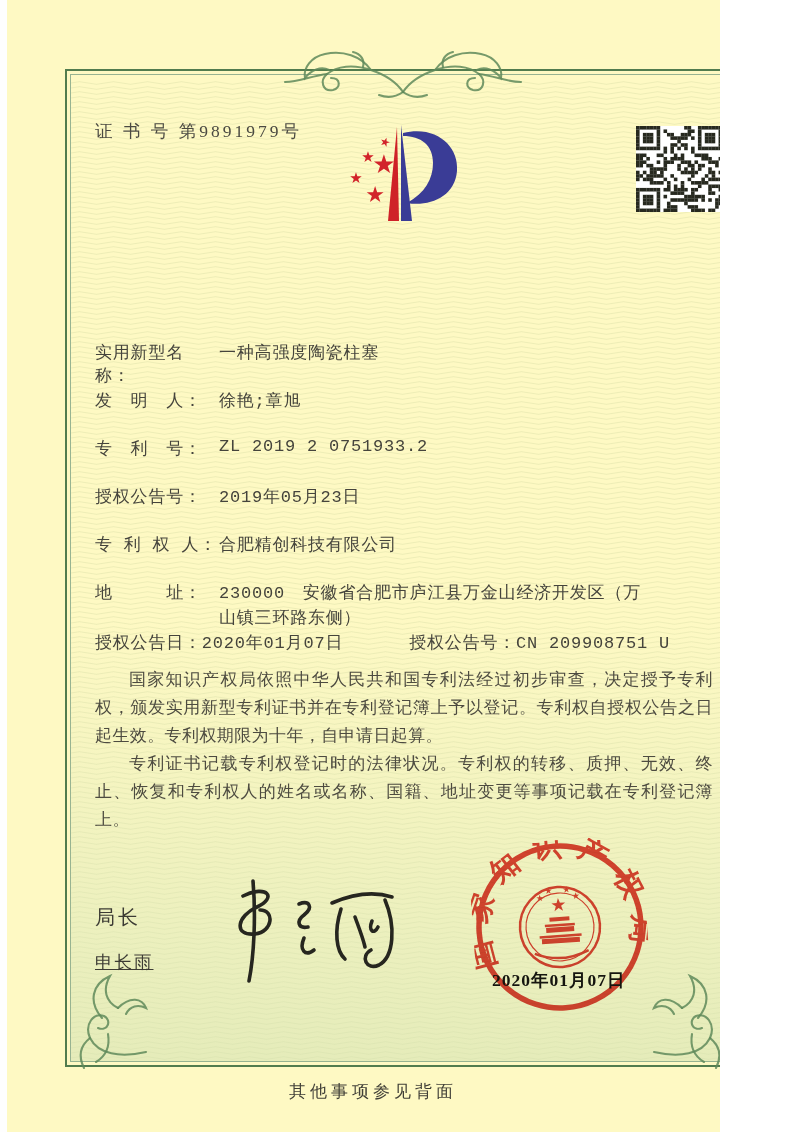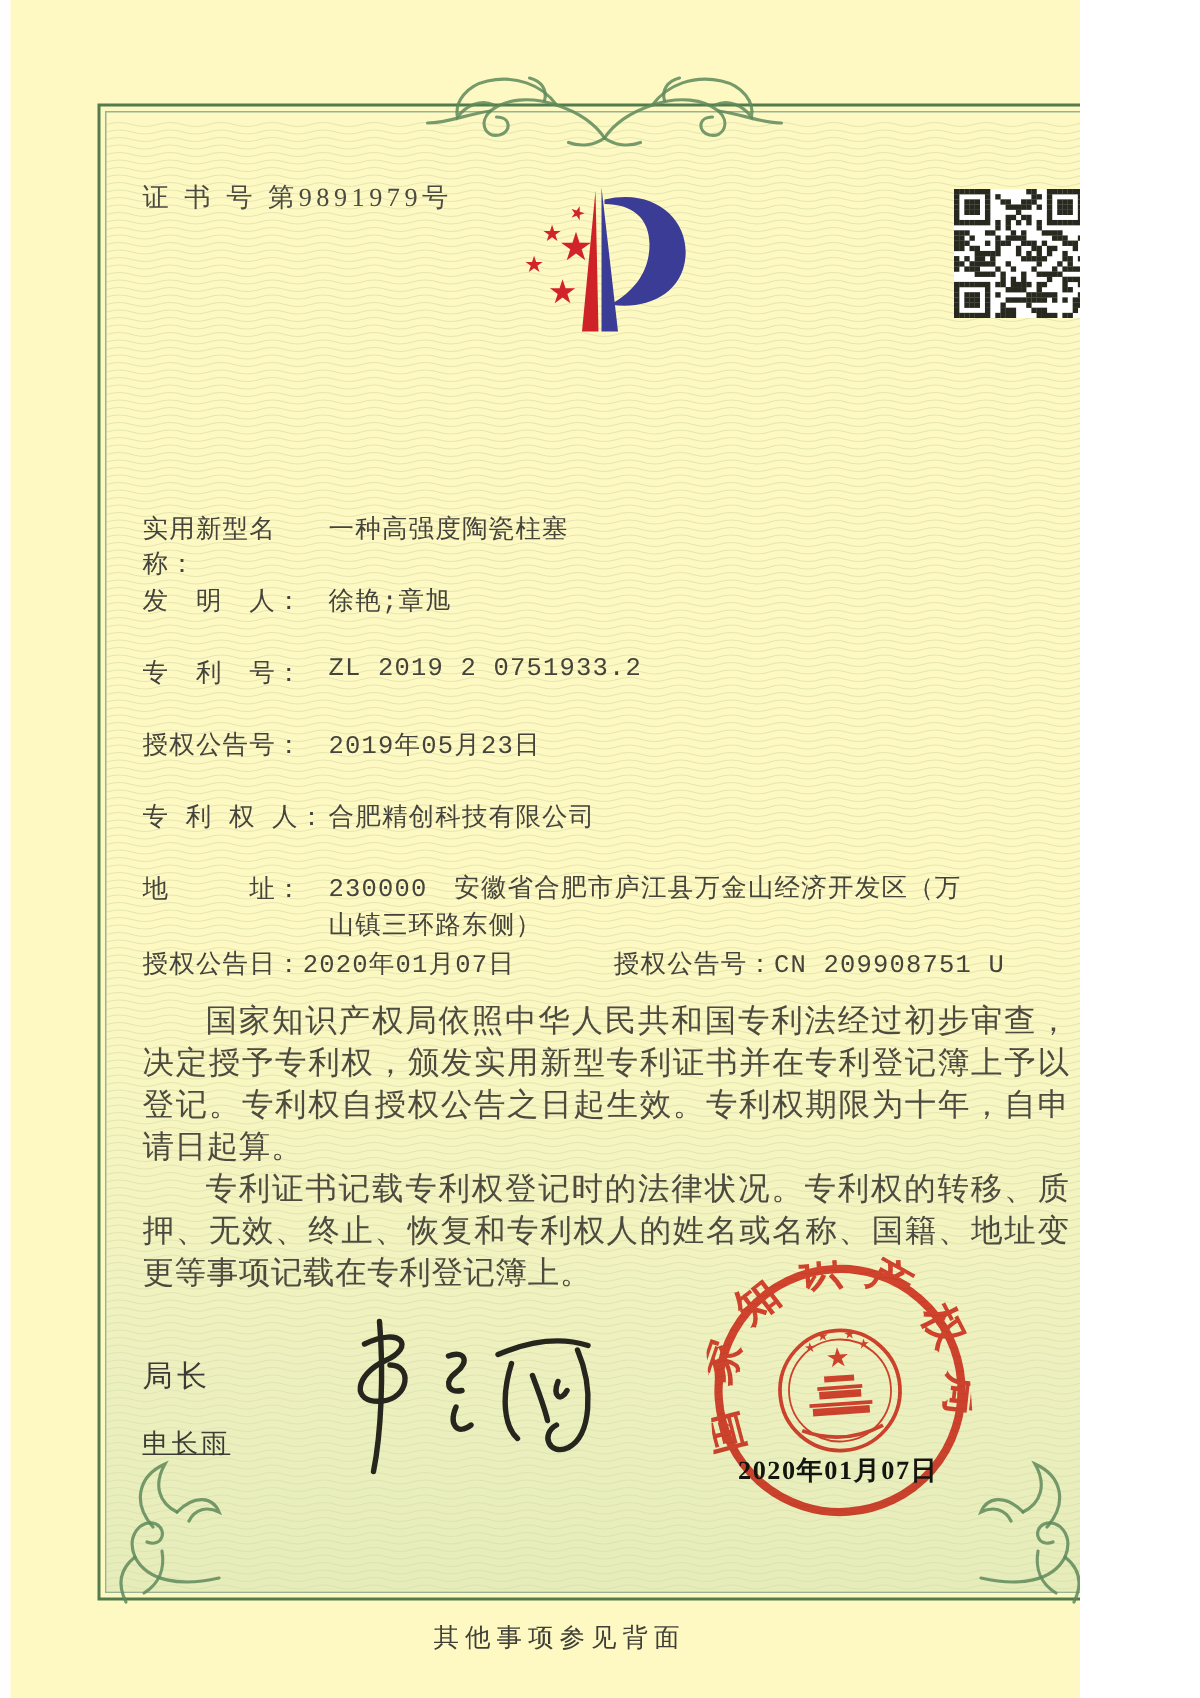--- a/index.html
+++ b/index.html
@@ -30,21 +30,21 @@
   .title{position:absolute;left:65px;top:234px;width:680px;text-align:center;
     font-size:38px;font-weight:bold;letter-spacing:11px;color:#23231e;}
   
   .row{position:absolute;left:95px;font-size:17px;color:#45443c;letter-spacing:.8px;font-family:Liberation Mono, monospace;}
   .flabel{display:inline-block;width:124px;vertical-align:top;}
   .fvalue{display:inline-block;vertical-align:top;}
   .addr-val{width:438px;line-height:25px;}
   .grant2{margin-left:66px;}
   
   .body-text{position:absolute;left:95px;top:666px;width:618px;
-    font-size:21px;line-height:28px;color:#4d4b40;letter-spacing:.4px;text-align:justify;}
+    font-size:17px;line-height:28px;color:#4d4b40;letter-spacing:.4px;text-align:justify;}
   .body-text p{margin:0;text-indent:2em;}
   
   .director-title{position:absolute;left:95px;top:904px;font-size:20px;color:#3c3b34;letter-spacing:3px;}
   .director-name{position:absolute;left:95px;top:950px;font-size:17.5px;color:#3c3b34;letter-spacing:2px;text-decoration:underline;}
   .signature{position:absolute;left:213px;top:876px;width:200px;height:110px;}
   .signature path{stroke:#26261f;stroke-width:3.6;fill:none;stroke-linecap:round;stroke-linejoin:round;}
   .seal{position:absolute;left:473px;top:840px;width:174px;height:174px;
     transform:rotate(-4deg);opacity:.9;mix-blend-mode:multiply;}
   .seal-date{position:absolute;left:492px;top:968px;width:160px;font-size:17.5px;
     font-weight:bold;color:#15150f;letter-spacing:1px;z-index:5;}

